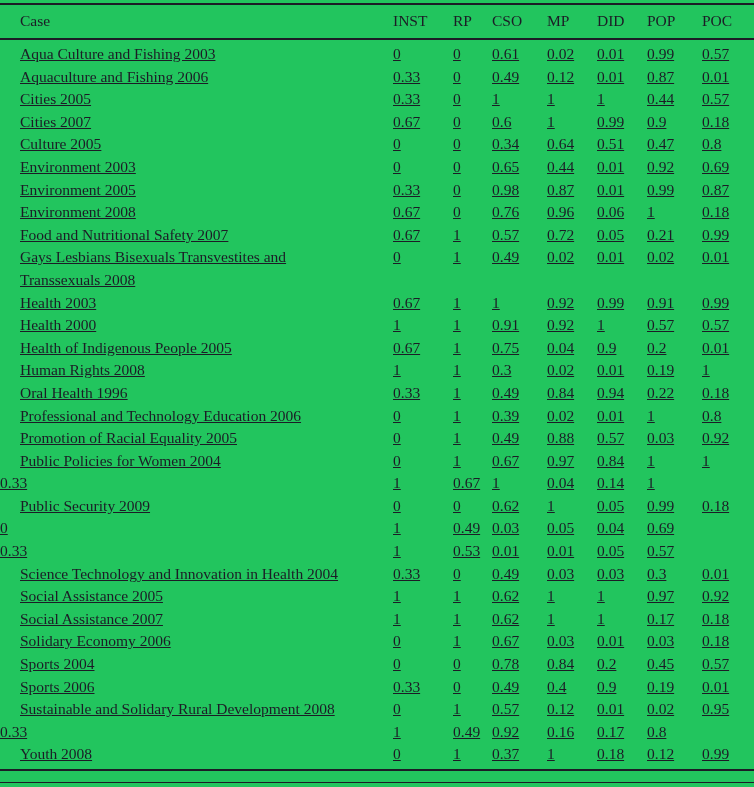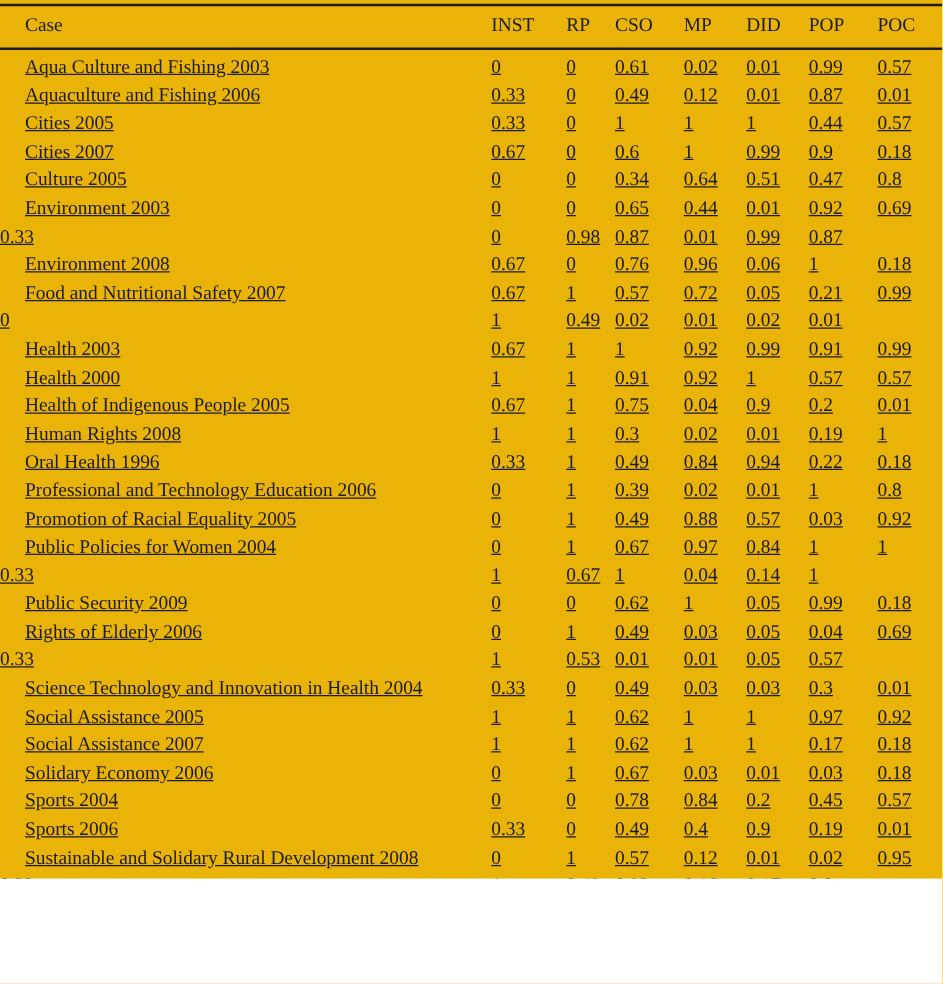--- a/index.html
+++ b/index.html
@@ -3,22 +3,22 @@
 <meta charset="utf-8">
 <style>
   html, body {
     margin: 0;
     padding: 0;
     background: #ffffff;
   }
   .page {
     position: relative;
     width: 754px;
-    height: 703px;
-    background: #eab308;
+    height: 787px;
+    background: #22c55e;
     font-family: "Liberation Serif", "DejaVu Serif", serif;
     color: #1c1c26;
     overflow: hidden;
     box-sizing: border-box;
     padding-top: 3px;
   }
   .rule {
     width: 754px;
     background: #1c1c26;
     border: none;
@@ -136,20 +136,21 @@
         <div class="cell case-cell">Environment 2003</div>
         <div class="cell num-cell">0</div>
         <div class="cell num-cell">0</div>
         <div class="cell num-cell">0.65</div>
         <div class="cell num-cell">0.44</div>
         <div class="cell num-cell">0.01</div>
         <div class="cell num-cell">0.92</div>
         <div class="cell num-cell">0.69</div>
       </div>
       <div class="grid-row row">
+        <div class="cell case-cell">Environment 2005</div>
         <div class="cell num-cell">0.33</div>
         <div class="cell num-cell">0</div>
         <div class="cell num-cell">0.98</div>
         <div class="cell num-cell">0.87</div>
         <div class="cell num-cell">0.01</div>
         <div class="cell num-cell">0.99</div>
         <div class="cell num-cell">0.87</div>
       </div>
       <div class="grid-row row">
         <div class="cell case-cell">Environment 2008</div>
@@ -165,20 +166,22 @@
         <div class="cell case-cell">Food and Nutritional Safety 2007</div>
         <div class="cell num-cell">0.67</div>
         <div class="cell num-cell">1</div>
         <div class="cell num-cell">0.57</div>
         <div class="cell num-cell">0.72</div>
         <div class="cell num-cell">0.05</div>
         <div class="cell num-cell">0.21</div>
         <div class="cell num-cell">0.99</div>
       </div>
       <div class="grid-row row">
+        <div class="cell case-cell">Gays Lesbians Bisexuals Transvestites and
+Transsexuals 2008</div>
         <div class="cell num-cell">0</div>
         <div class="cell num-cell">1</div>
         <div class="cell num-cell">0.49</div>
         <div class="cell num-cell">0.02</div>
         <div class="cell num-cell">0.01</div>
         <div class="cell num-cell">0.02</div>
         <div class="cell num-cell">0.01</div>
       </div>
       <div class="grid-row row">
         <div class="cell case-cell">Health 2003</div>
@@ -273,21 +276,20 @@
         <div class="cell case-cell">Public Security 2009</div>
         <div class="cell num-cell">0</div>
         <div class="cell num-cell">0</div>
         <div class="cell num-cell">0.62</div>
         <div class="cell num-cell">1</div>
         <div class="cell num-cell">0.05</div>
         <div class="cell num-cell">0.99</div>
         <div class="cell num-cell">0.18</div>
       </div>
       <div class="grid-row row">
-        <div class="cell case-cell">Rights of Elderly 2006</div>
         <div class="cell num-cell">0</div>
         <div class="cell num-cell">1</div>
         <div class="cell num-cell">0.49</div>
         <div class="cell num-cell">0.03</div>
         <div class="cell num-cell">0.05</div>
         <div class="cell num-cell">0.04</div>
         <div class="cell num-cell">0.69</div>
       </div>
       <div class="grid-row row">
         <div class="cell num-cell">0.33</div>

